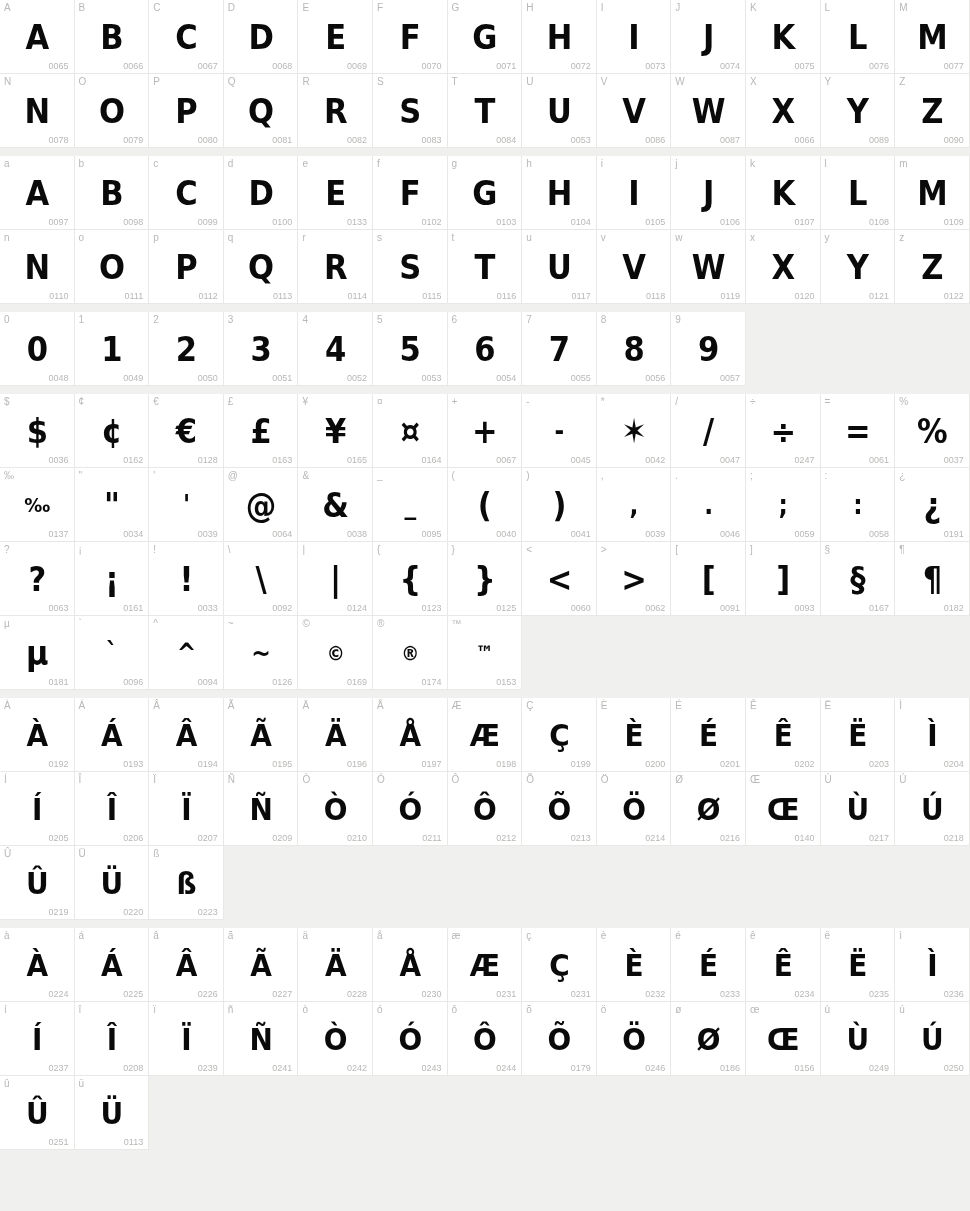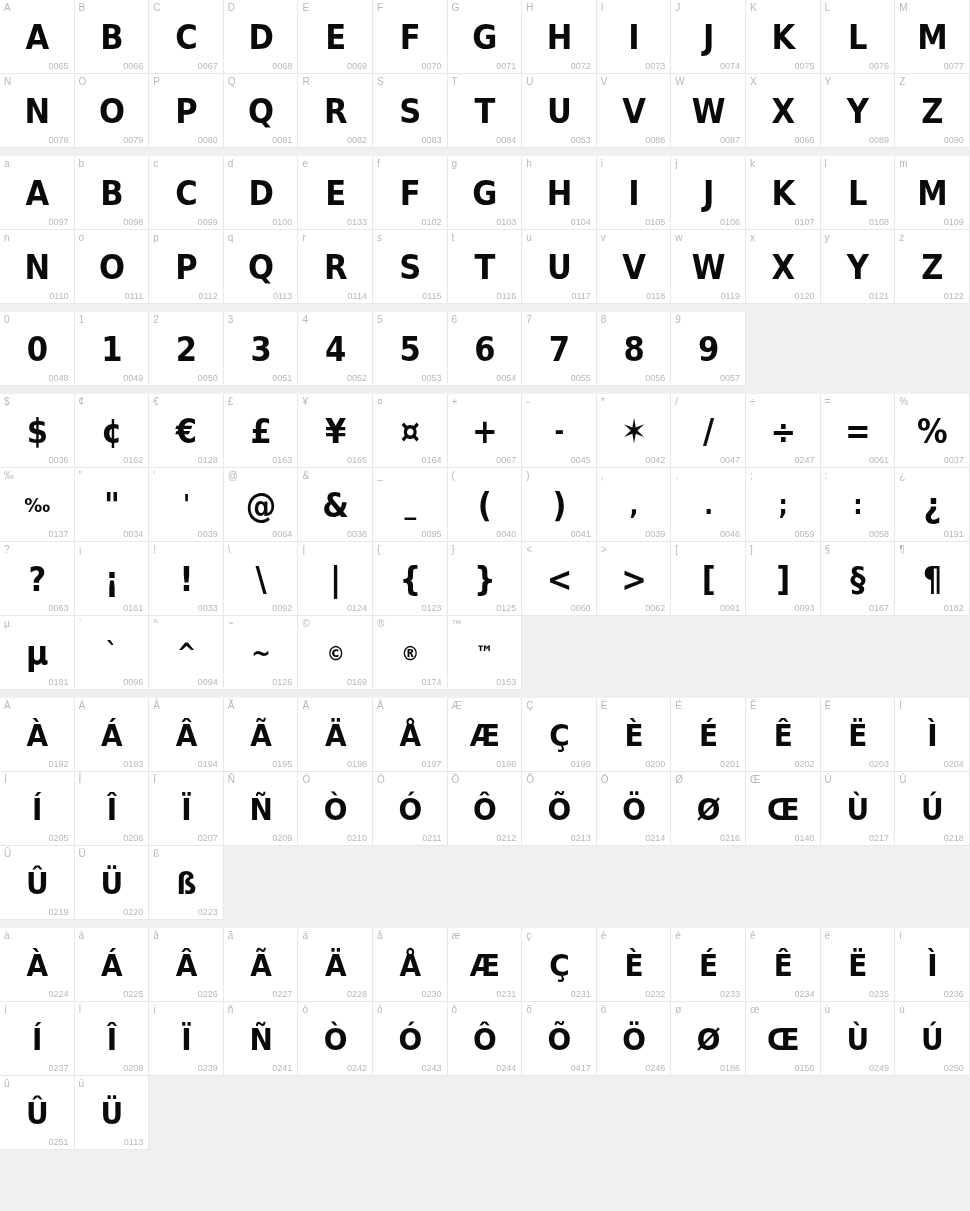--- a/index.html
+++ b/index.html
@@ -897,21 +897,21 @@
         <span class="code-label">0243</span>
       </div>
       <div class="cell">
         <span class="ch-label">ô</span>
         <span class="glyph">Ô</span>
         <span class="code-label">0244</span>
       </div>
       <div class="cell">
         <span class="ch-label">õ</span>
         <span class="glyph">Õ</span>
-        <span class="code-label">0417</span>
+        <span class="code-label">0179</span>
       </div>
       <div class="cell">
         <span class="ch-label">ö</span>
         <span class="glyph">Ö</span>
         <span class="code-label">0246</span>
       </div>
       <div class="cell">
         <span class="ch-label">ø</span>
         <span class="glyph">Ø</span>
         <span class="code-label">0186</span>

